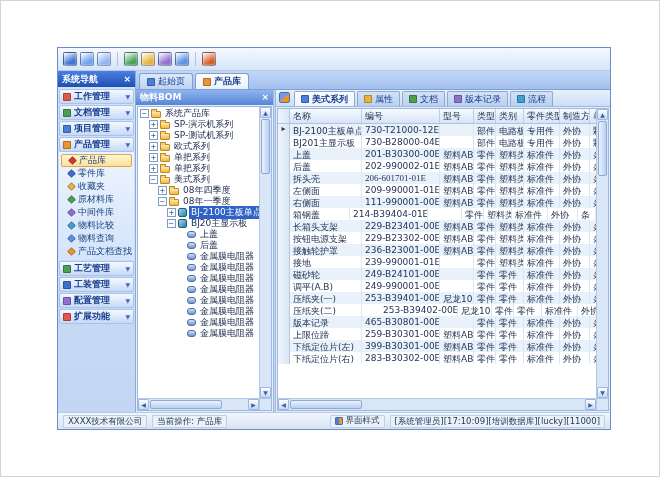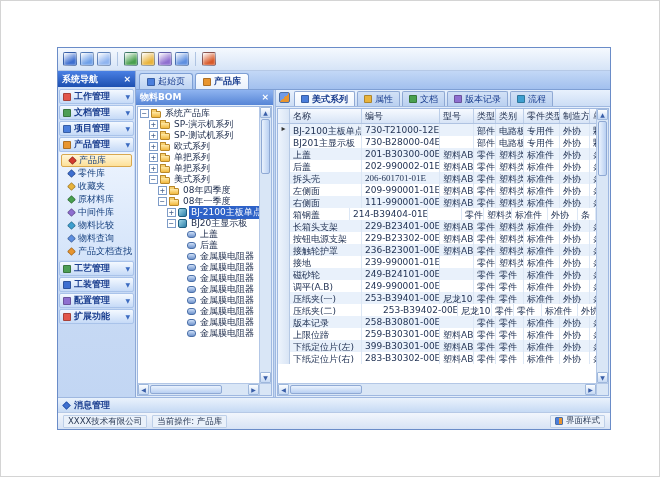--- a/index.html
+++ b/index.html
@@ -560,21 +560,21 @@
                       <span class="td" style="width: 34px;">尼龙1010</span>
                       <span class="td" style="width: 22px;">零件</span>
                       <span class="td" style="width: 28px;">零件</span>
                       <span class="td" style="width: 36px;">标准件</span>
                       <span class="td" style="width: 30px;">外协</span>
                       <span class="td" style="width: 18px;">条</span>
                     </div>
                     <div class="grid-row alt">
                       <span class="td gutter" style="width: 12px;"></span>
                       <span class="td" style="width: 72px;">版本记录</span>
-                      <span class="td" style="width: 78px;">258-B30801-00E</span>
+                      <span class="td" style="width: 78px;">465-B30801-00E</span>
                       <span class="td" style="width: 34px;"></span>
                       <span class="td" style="width: 22px;">零件</span>
                       <span class="td" style="width: 28px;">零件</span>
                       <span class="td" style="width: 36px;">标准件</span>
                       <span class="td" style="width: 30px;">外协</span>
                       <span class="td" style="width: 18px;">条</span>
                     </div>
                     <div class="grid-row">
                       <span class="td gutter" style="width: 12px;"></span>
                       <span class="td" style="width: 72px;">上限位蹄</span>
@@ -623,29 +623,26 @@
                 <span class="sbtn">▶</span>
               </div>
               <div class="scroll-corner"></div>
             </div>
           </div>
 
         </div>
       </div>
     </div>
 
-    <div class="msgbar">
-      <span class="msg-icon"></span>
-      <span>消息管理</span>
-    </div>
 
     <div class="statusbar">
       <span class="sb-seg">XXXX技术有限公司</span>
       <span class="sb-seg">当前操作: 产品库</span>
       <span class="sb-flex"></span>
       <span class="sb-style">
         <span class="style-icon"></span>
         <span>界面样式</span>
       </span>
+      <span class="sb-seg">[系统管理员][17:10:09][培训数据库][lucky][11000]</span>
     </div>
 
   </div>
 </div>
 
 </body></html>

